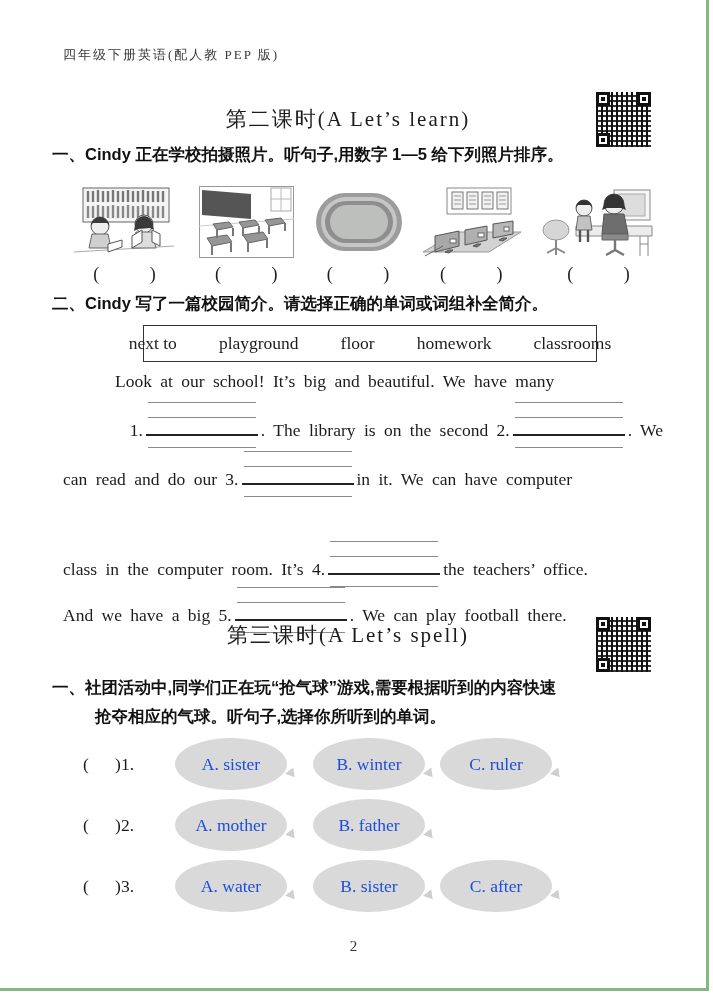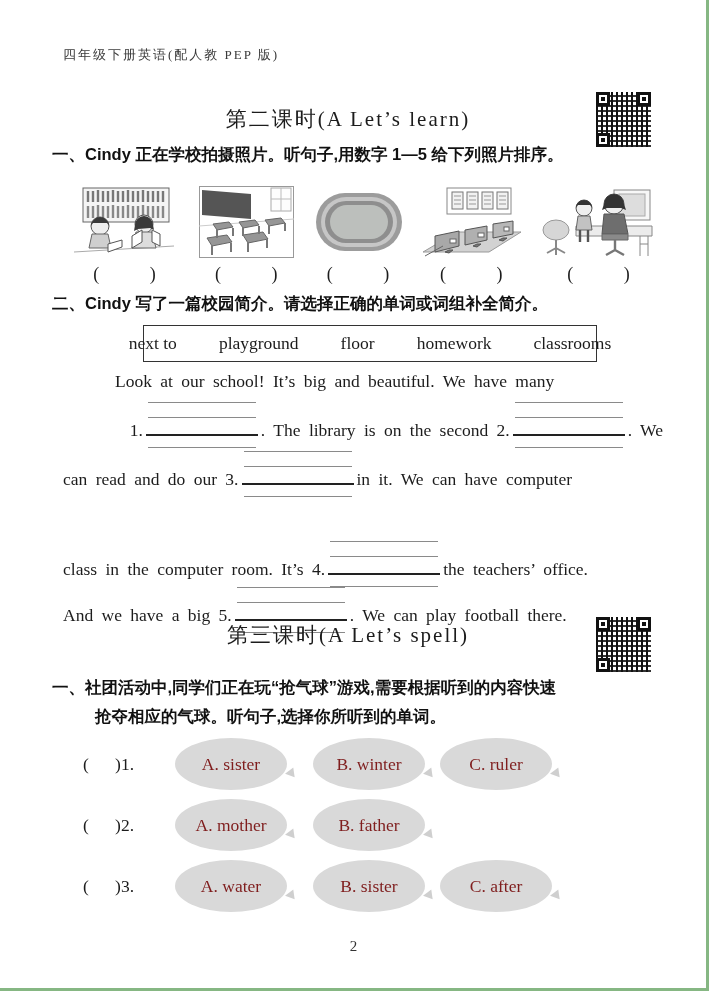--- a/index.html
+++ b/index.html
@@ -43,21 +43,21 @@
   .cl1{top:371px;left:115px;} .cl2{top:420px;text-align:right;} .cl3{top:469px;} .cl4{top:525px;margin-top:34px;} .cl5{top:581px;margin-top:24px;}
   .blank{display:inline-block;width:112px;height:2px;background:#222;position:relative;
          vertical-align:baseline;margin:0 3px;}
   .blank i{position:absolute;left:2px;right:2px;border-top:1px solid #8a8a8a;}
   .blank .g1{top:-32px}.blank .g2{top:-17px}.blank .g3{top:13px}
 
   .spell-row{position:absolute;left:83px;width:560px;height:54px;display:flex;align-items:center;}
   .r1{top:737px;} .r2{top:798px;} .r3{top:859px;}
   .row-prefix{width:92px;font-size:17.5px;white-space:pre;}
   .balloon{position:relative;width:112px;height:52px;border-radius:50%;background:#d9d9d9;
-           display:flex;align-items:center;justify-content:center;font-size:17.5px;color:#7f1d1d;}
+           display:flex;align-items:center;justify-content:center;font-size:17.5px;color:#1d4ed8;}
   .balloon .knot{position:absolute;right:-7px;bottom:12px;width:0;height:0;
            border-top:5px solid transparent;border-bottom:5px solid transparent;
            border-right:9px solid #cfcfcf;transform:rotate(-8deg);}
   .b2{margin-left:26px;} .b3{margin-left:15px;}
 
   .pagenum{position:absolute;left:0;top:938px;width:707px;text-align:center;font-size:15px;color:#333;}
 </style>
 </head>
 <body>
 

